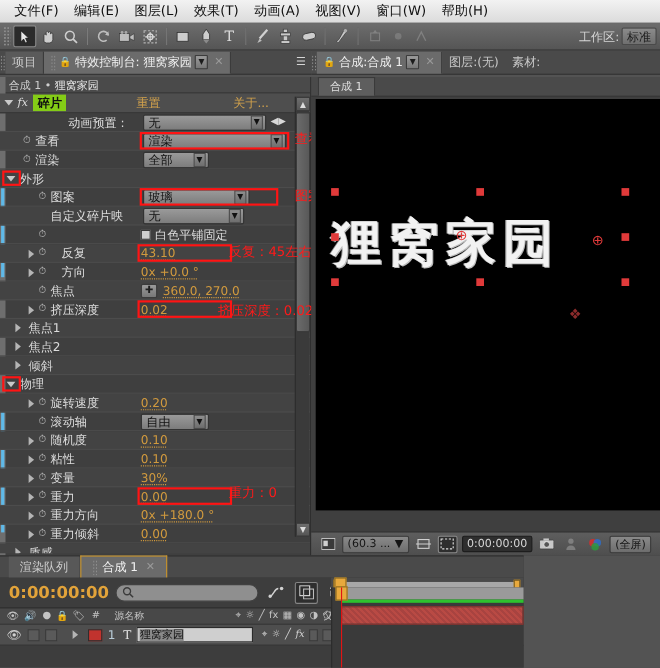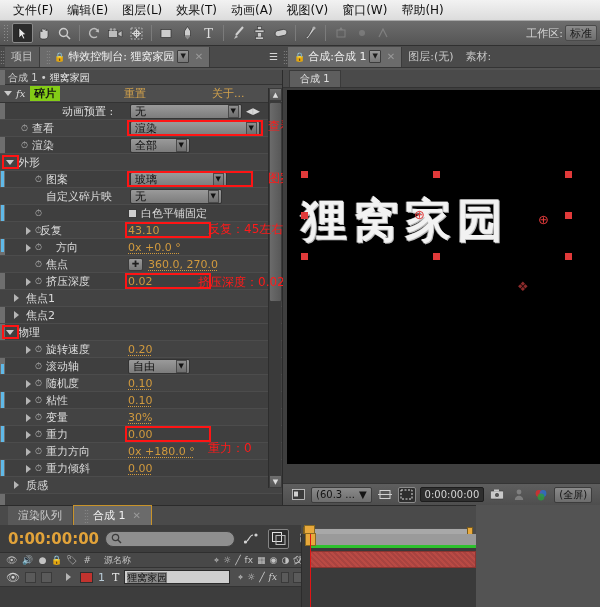--- a/index.html
+++ b/index.html
@@ -438,21 +438,21 @@
         <div class="row">
           <span class="stopw" style="position:absolute;left:35px;">⏱</span>
           <span style="position:absolute;left:128px;display:flex;align-items:center;">
             <span class="cbx"></span>
             <span class="lbl">白色平铺固定</span>
           </span>
         </div>
         <div class="row alt">
           <span class="tri-r" style="position:absolute;left:26px;top:5px;"></span>
           <span class="stopw" style="position:absolute;left:35px;">⏱</span>
-          <span class="lbl" style="position:absolute;left:40px;">反复</span>
+          <span class="lbl" style="position:absolute;left:56px;">反复</span>
           <span class="valnum" style="position:absolute;left:128px;">43.10</span>
           <span class="rbox" style="left:125px;top:0px;width:86px;height:16px;"></span>
         </div>
         <div class="row">
           <span class="tri-r" style="position:absolute;left:26px;top:5px;"></span>
           <span class="stopw" style="position:absolute;left:35px;">⏱</span>
           <span class="lbl" style="position:absolute;left:56px;">方向</span>
           <span class="valnum" style="position:absolute;left:128px;">0x +0.0 °</span>
         </div>
         <div class="row alt">
@@ -474,20 +474,26 @@
           <span style="position:absolute;left:14px;display:flex;align-items:center;">
             <span class="tri-r"></span>
           </span>
           <span class="lbl" style="position:absolute;left:26px;">焦点1</span>
         </div>
         <div class="row">
           <span style="position:absolute;left:14px;display:flex;align-items:center;">
             <span class="tri-r"></span>
           </span>
           <span class="lbl" style="position:absolute;left:26px;">焦点2</span>
+        </div>
+        <div class="row alt">
+          <span style="position:absolute;left:14px;display:flex;align-items:center;">
+            <span class="tri-r"></span>
+          </span>
+          <span class="lbl" style="position:absolute;left:26px;">倾斜</span>
         </div>
         <div class="row">
           <span style="position:absolute;left:6px;display:flex;align-items:center;">
             <span class="tri"></span>
           </span>
           <span class="lbl" style="position:absolute;left:18px;">物理</span>
           <span class="rbox" style="left:2px;top:1px;width:17px;height:14px;"></span>
         </div>
         <div class="row alt">
           <span class="tri-r" style="position:absolute;left:26px;top:5px;"></span>

